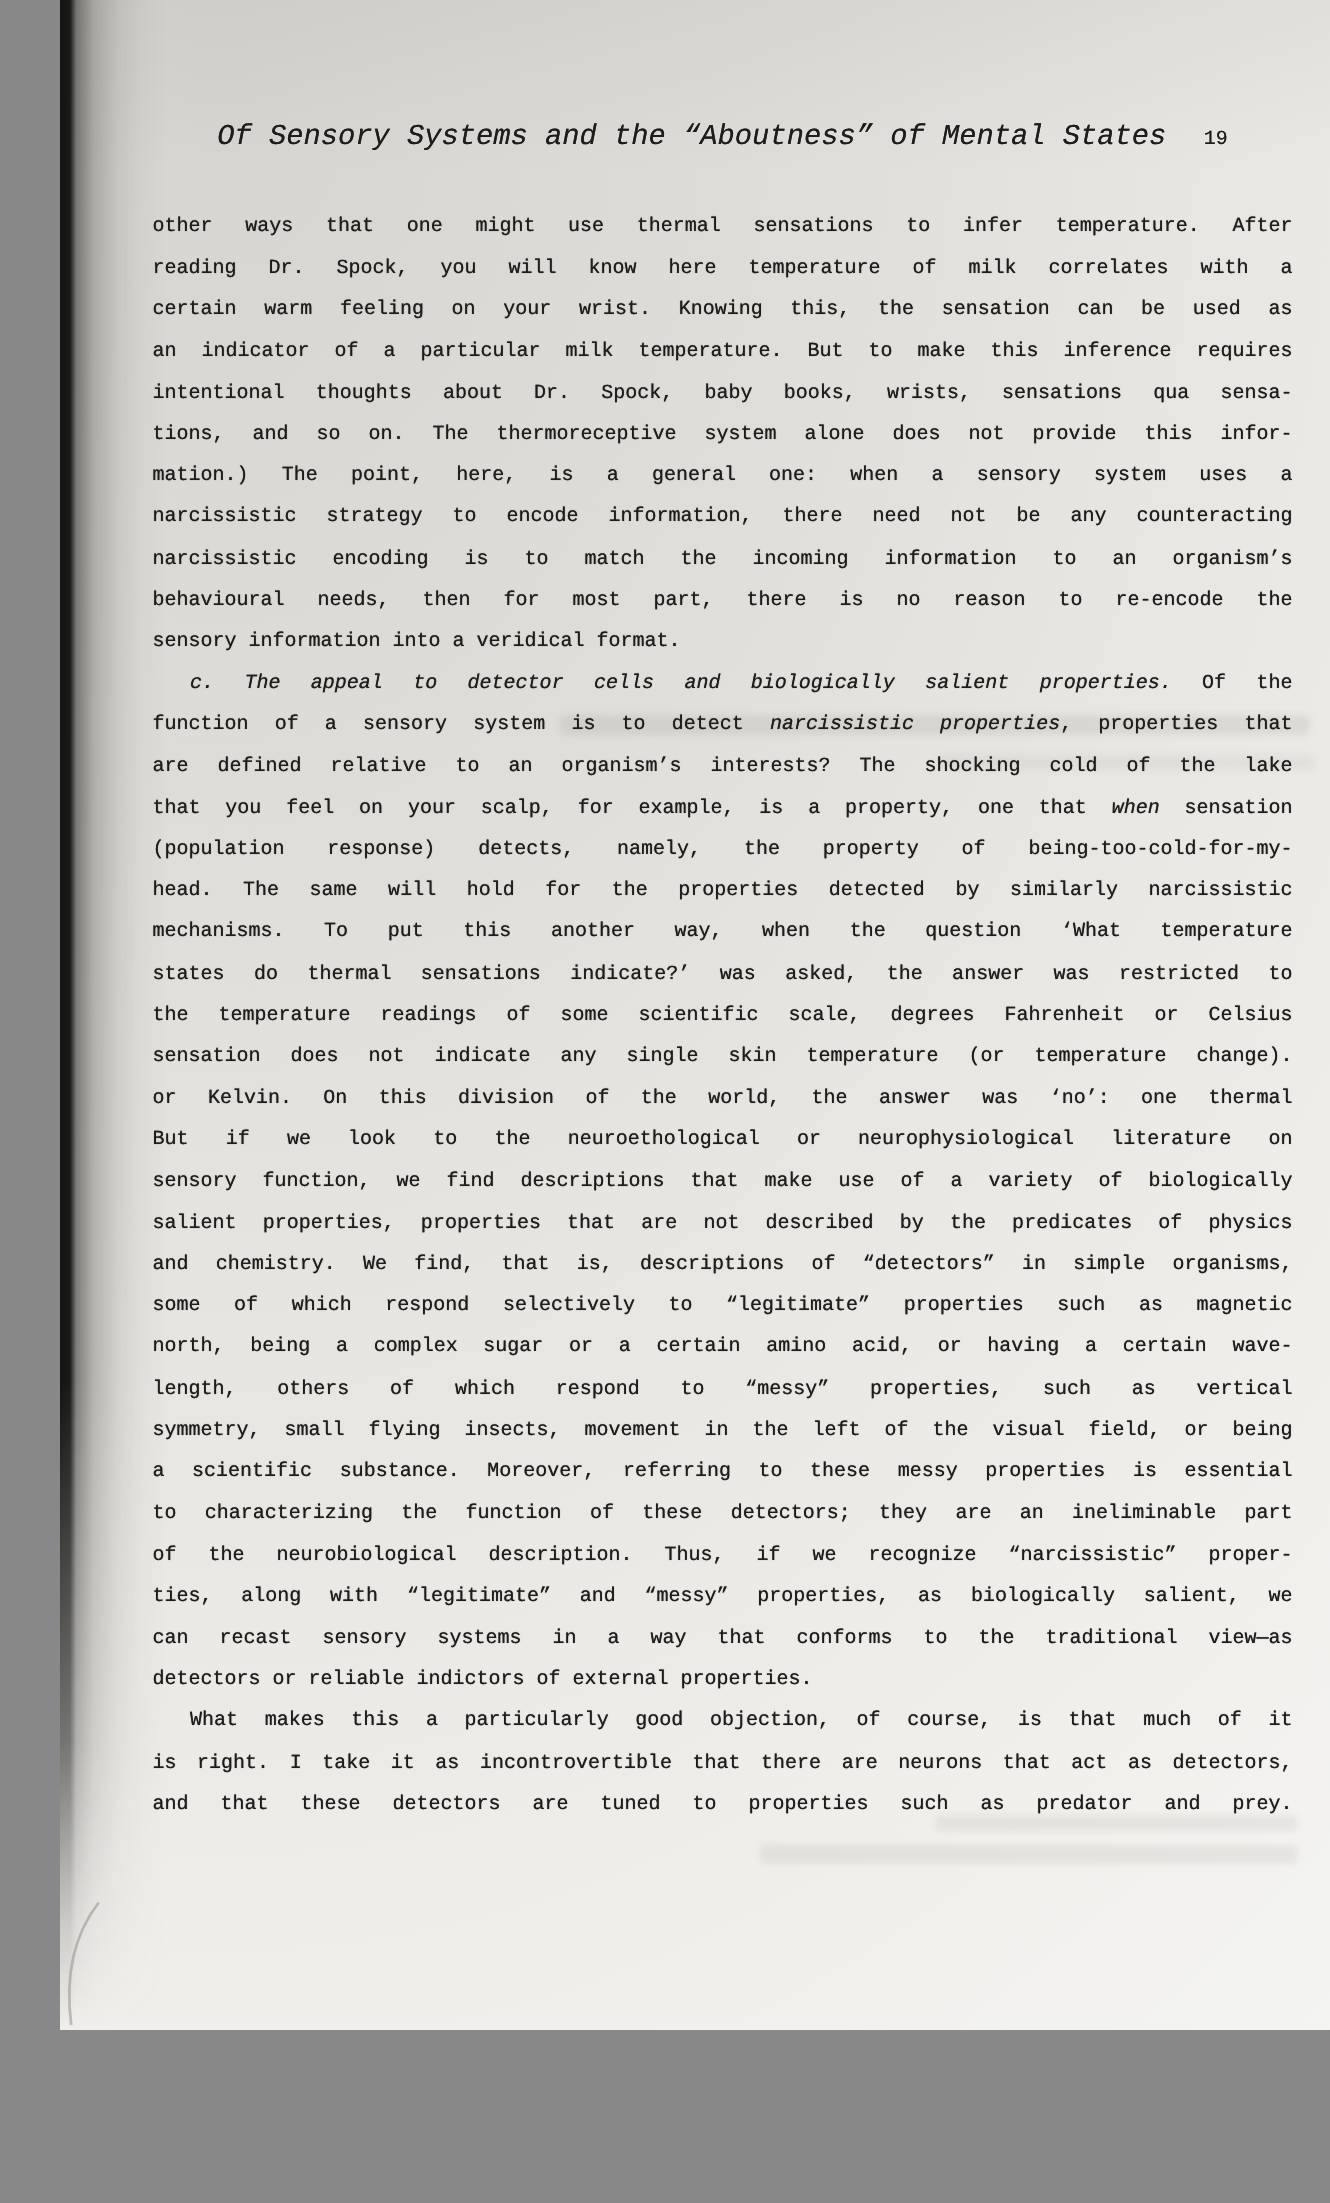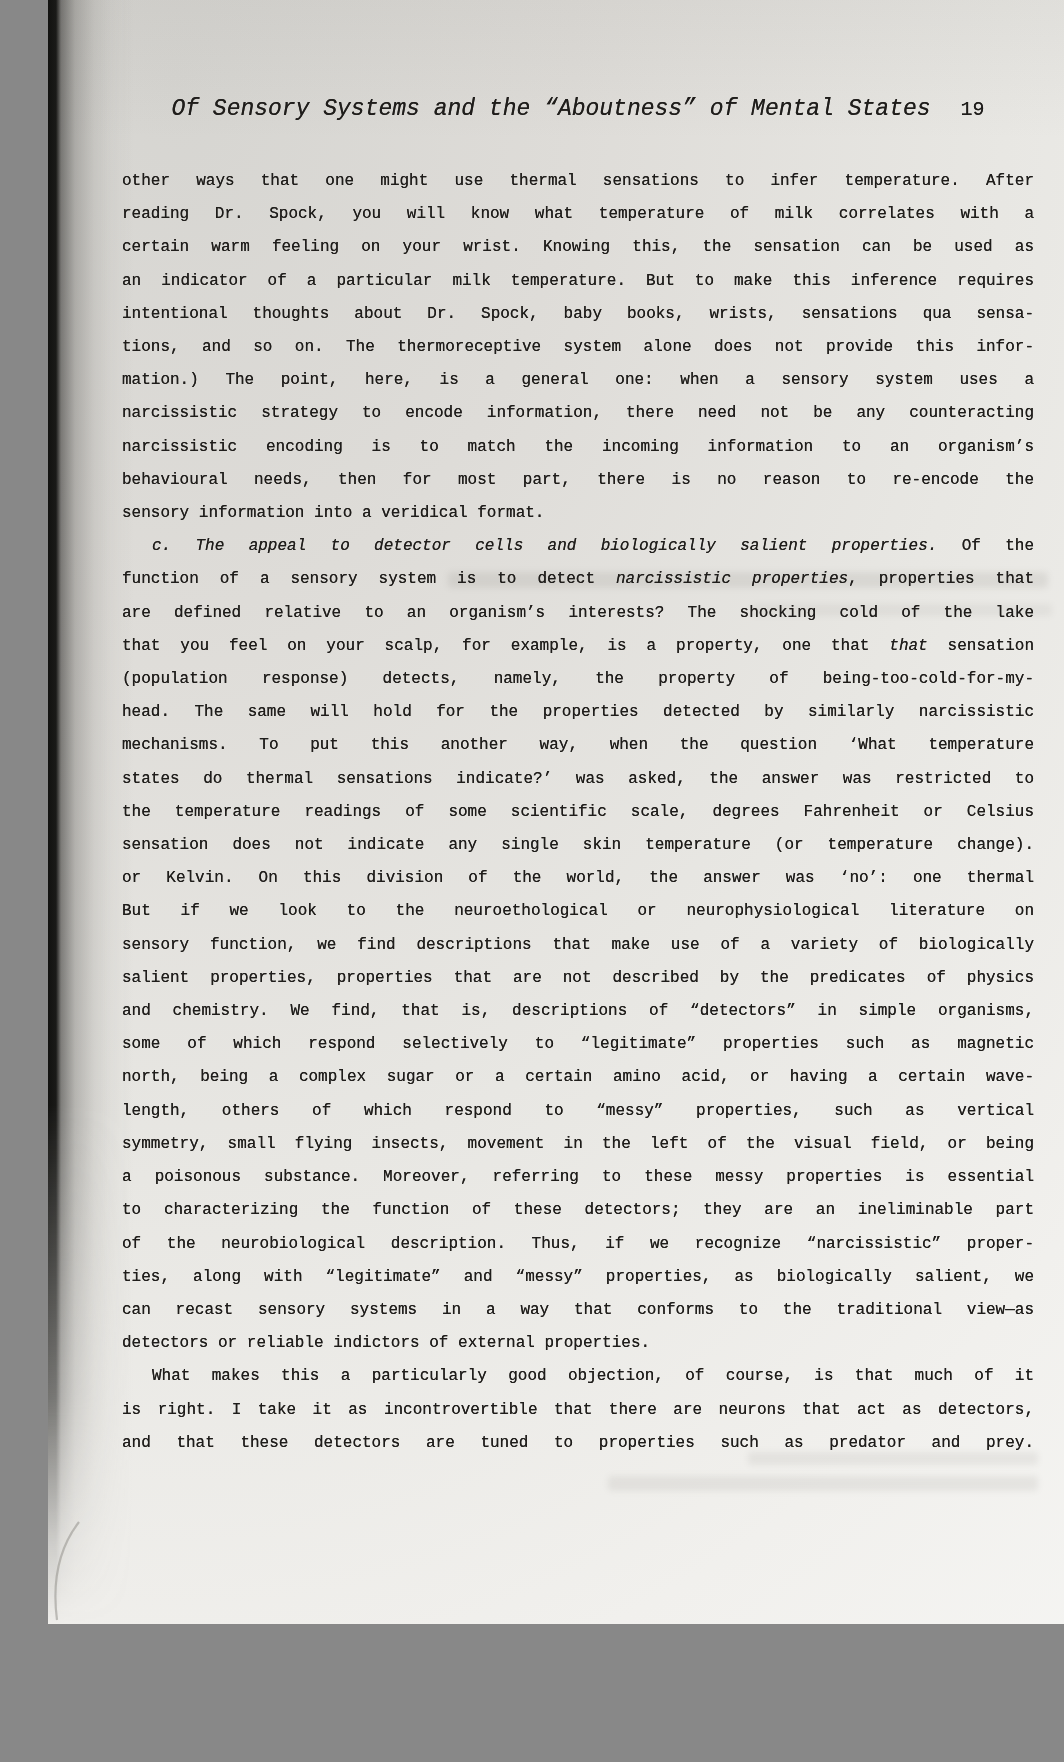--- a/index.html
+++ b/index.html
@@ -27,21 +27,21 @@
     -webkit-mask-image:linear-gradient(to bottom,#000 0%,#000 68%,rgba(0,0,0,0.55) 86%,rgba(0,0,0,0.15) 95%,transparent 100%);
             mask-image:linear-gradient(to bottom,#000 0%,#000 68%,rgba(0,0,0,0.55) 86%,rgba(0,0,0,0.15) 95%,transparent 100%);
   }
   .running-header{
     position:absolute;top:96px;left:74px;width:912px;
     display:flex;justify-content:center;align-items:baseline;column-gap:30px;
     font-size:23px;white-space:nowrap;
     text-shadow:0 0 0.5px rgba(25,23,20,0.85);
   }
   .running-header .title{font-style:italic;}
-  .running-header .pagenum{font-style:normal;font-size:20px;}
+  .running-header .pagenum{font-style:normal;font-size:16px;}
   .body-text{
     position:absolute;top:165px;left:74px;width:912px;
     font-size:16px;line-height:33.2px;
     text-shadow:0 0 0.6px rgba(25,23,20,0.9);
   }
   .line{text-align:justify;text-align-last:justify;}
   .line.para-end{text-align-last:left;}
   .line.indent{text-indent:30px;}
   .italic{font-style:italic;}
   
@@ -70,50 +70,50 @@
     <path d="M31 6 C 14 28, 3 58, 9 104" fill="none" stroke="#94928c" stroke-width="2.2" opacity="0.55"></path>
   </svg>
 
   <header class="running-header">
     <span class="title">Of Sensory Systems and the “Aboutness” of Mental States</span>
     <span class="pagenum">19</span>
   </header>
 
   <main class="body-text">
       <div class="line"><span>other ways that one might use thermal sensations to infer temperature. After</span></div>
-      <div class="line"><span>reading Dr. Spock, you will know what temperature of milk correlates with a</span></div>
+      <div class="line"><span>reading Dr. Spock, you will know here temperature of milk correlates with a</span></div>
       <div class="line"><span>certain warm feeling on your wrist. Knowing this, the sensation can be used as</span></div>
       <div class="line"><span>an indicator of a particular milk temperature. But to make this inference requires</span></div>
       <div class="line"><span>intentional thoughts about Dr. Spock, baby books, wrists, sensations qua sensa-</span></div>
       <div class="line"><span>tions, and so on. The thermoreceptive system alone does not provide this infor-</span></div>
       <div class="line"><span>mation.) The point, here, is a general one: when a sensory system uses a</span></div>
       <div class="line"><span>narcissistic strategy to encode information, there need not be any counteracting</span></div>
       <div class="line"><span>narcissistic encoding is to match the incoming information to an organism’s</span></div>
       <div class="line"><span>behavioural needs, then for most part, there is no reason to re-encode the</span></div>
       <div class="line para-end"><span>sensory information into a veridical format.</span></div>
       <div class="line indent"><span class="italic">c. The appeal to detector cells and biologically salient properties.</span><span> Of the</span></div>
       <div class="line"><span>function of a sensory system is to detect </span><span class="italic">narcissistic properties</span><span>, properties that</span></div>
       <div class="line"><span>are defined relative to an organism’s interests? The shocking cold of the lake</span></div>
-      <div class="line"><span>that you feel on your scalp, for example, is a property, one that </span><span class="italic">that</span><span> sensation</span></div>
+      <div class="line"><span>that you feel on your scalp, for example, is a property, one that </span><span class="italic">when</span><span> sensation</span></div>
       <div class="line"><span>(population response) detects, namely, the property of being-too-cold-for-my-</span></div>
       <div class="line"><span>head. The same will hold for the properties detected by similarly narcissistic</span></div>
       <div class="line"><span>mechanisms. To put this another way, when the question ‘What temperature</span></div>
       <div class="line"><span>states do thermal sensations indicate?’ was asked, the answer was restricted to</span></div>
       <div class="line"><span>the temperature readings of some scientific scale, degrees Fahrenheit or Celsius</span></div>
       <div class="line"><span>sensation does not indicate any single skin temperature (or temperature change).</span></div>
       <div class="line"><span>or Kelvin. On this division of the world, the answer was ‘no’: one thermal</span></div>
       <div class="line"><span>But if we look to the neuroethological or neurophysiological literature on</span></div>
       <div class="line"><span>sensory function, we find descriptions that make use of a variety of biologically</span></div>
       <div class="line"><span>salient properties, properties that are not described by the predicates of physics</span></div>
       <div class="line"><span>and chemistry. We find, that is, descriptions of “detectors” in simple organisms,</span></div>
       <div class="line"><span>some of which respond selectively to “legitimate” properties such as magnetic</span></div>
       <div class="line"><span>north, being a complex sugar or a certain amino acid, or having a certain wave-</span></div>
       <div class="line"><span>length, others of which respond to “messy” properties, such as vertical</span></div>
       <div class="line"><span>symmetry, small flying insects, movement in the left of the visual field, or being</span></div>
-      <div class="line"><span>a poisonous substance. Moreover, referring to these messy properties is essential</span></div>
+      <div class="line"><span>a scientific substance. Moreover, referring to these messy properties is essential</span></div>
       <div class="line"><span>to characterizing the function of these detectors; they are an ineliminable part</span></div>
       <div class="line"><span>of the neurobiological description. Thus, if we recognize “narcissistic” proper-</span></div>
       <div class="line"><span>ties, along with “legitimate” and “messy” properties, as biologically salient, we</span></div>
       <div class="line"><span>can recast sensory systems in a way that conforms to the traditional view—as</span></div>
       <div class="line para-end"><span>detectors or reliable indictors of external properties.</span></div>
       <div class="line indent"><span>What makes this a particularly good objection, of course, is that much of it</span></div>
       <div class="line"><span>is right. I take it as incontrovertible that there are neurons that act as detectors,</span></div>
       <div class="line"><span>and that these detectors are tuned to properties such as predator and prey.</span></div>
     </main>
 

